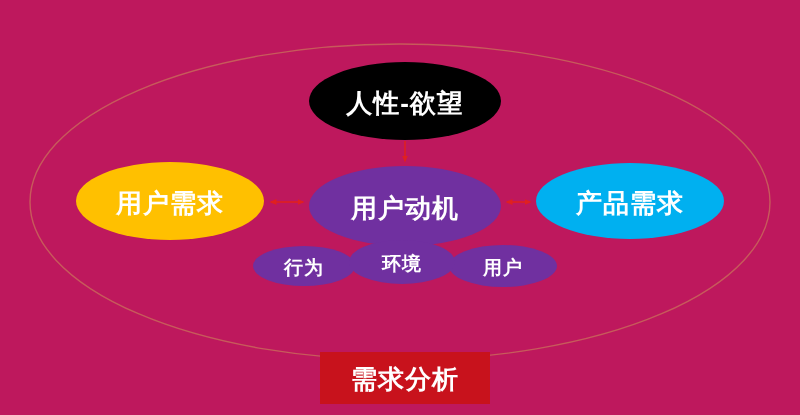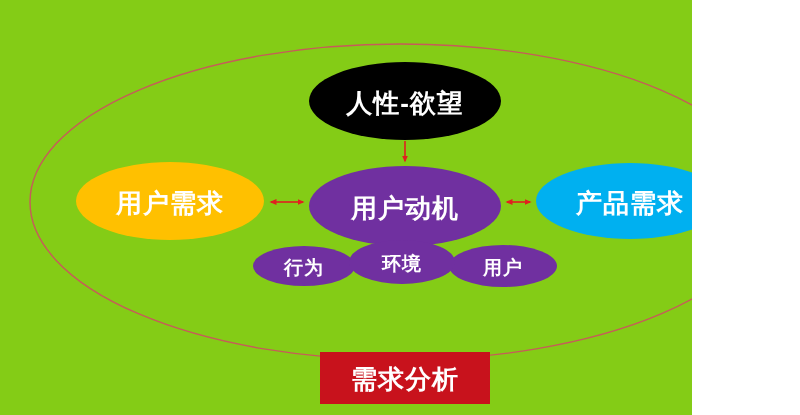--- a/index.html
+++ b/index.html
@@ -2,23 +2,23 @@
 <html><head>
 <meta charset="utf-8">
 <style>
   html, body {
     margin: 0;
     padding: 0;
     background: #ffffff;
   }
   .canvas {
     position: relative;
-    width: 692px;
+    width: 800px;
     height: 415px;
-    background: #84cc16;
+    background: #be185d;
     overflow: hidden;
     font-family: "Liberation Sans", sans-serif;
   }
   svg { display: block; }
   .node-label {
     fill: #ffffff;
     font-family: "Liberation Sans", sans-serif;
     font-weight: bold;
     text-anchor: middle;
     dominant-baseline: central;

